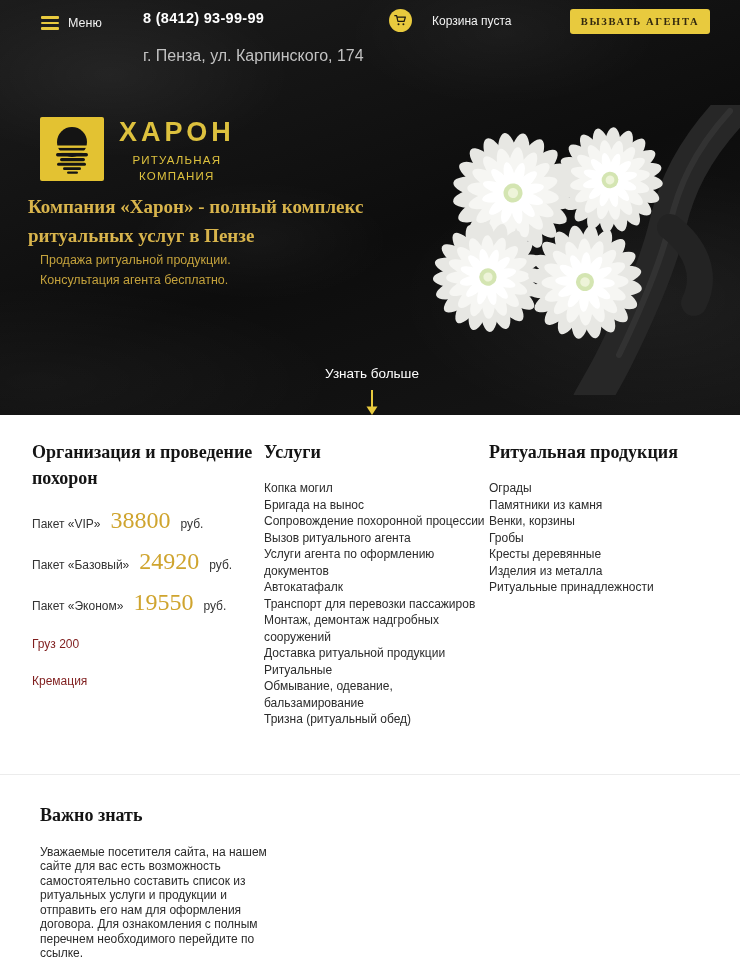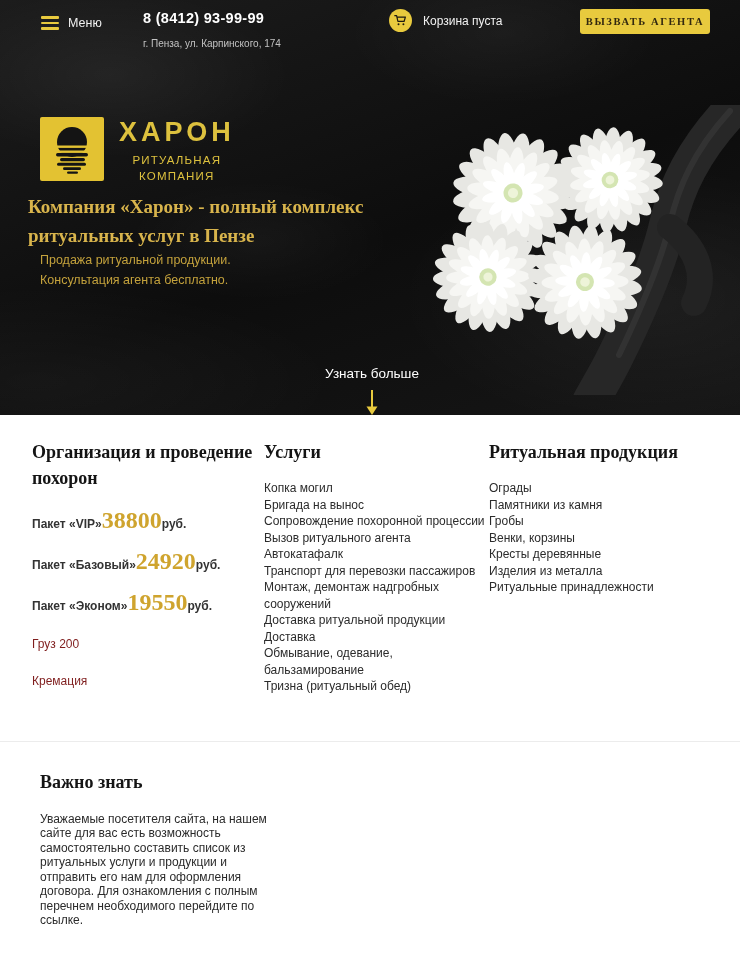--- a/index.html
+++ b/index.html
@@ -19,28 +19,28 @@
       linear-gradient(160deg, #1c1c1c, #0d0d0d 55%, #161616);
   }
 
   .menu-btn { position:absolute; left:41px; top:16px; display:flex; align-items:center; gap:9px; cursor:pointer; }
   .menu-bars { display:flex; flex-direction:column; gap:3px; }
   .menu-bars i { display:block; width:18px; height:2.5px; background:#e8ca3e; border-radius:1px; }
   .menu-label { color:#f0f0f0; font-size:12.5px; }
 
   .phone-block { position:absolute; left:143px; top:10px; }
   .phone-number { color:#ffffff; font-size:14.5px; font-weight:bold; letter-spacing:.3px; }
-  .address { color:#c2c2c2; font-size:10px; margin-top:12px; }
-
-  .cart { position:absolute; left:389px; top:9px; display:flex; align-items:center; gap:11px; cursor:pointer; }
+  .address { color:#c2c2c2; font-size:16px; margin-top:21px; }
+
+  .cart { position:absolute; left:389px; top:9px; display:flex; align-items:center; gap:20px; cursor:pointer; }
   .cart-circle { width:23px; height:23px; border-radius:50%; background:#e8ca3e; display:flex; align-items:center; justify-content:center; }
   .cart-status { color:#f2f2f2; font-size:12px; }
 
   .agent-btn {
-    position:absolute; right:30px; top:9px; width:130px; height:25px;
+    position:absolute; right:30px; top:9px; width:140px; height:25px;
     background:#e8ca3e; border:none; border-radius:3px; cursor:pointer;
     font-family:"Liberation Serif", serif; font-weight:bold; font-size:10.5px;
     letter-spacing:1.6px; color:#33290f; line-height:25px; text-align:center;
   }
 
   .logo { position:absolute; left:40px; top:117px; display:flex; align-items:flex-start; gap:15px; cursor:pointer; }
   .logo-square { width:64px; height:64px; display:block; }
   .logo-text { padding-top:2px; }
   .logo-title { color:#ddc13e; font-size:27px; font-weight:bold; letter-spacing:4px; line-height:1; }
   .logo-sub { color:#ddc13e; font-size:11.5px; letter-spacing:1.2px; line-height:1.35; margin-top:7px;text-align:center; }
@@ -60,21 +60,21 @@
 
   
   .cols { display:flex; padding:24px 30px 0 32px; }
   .col-1 { width:232px; }
   .col-2 { width:225px; }
   .col-3 { flex:1; }
   h2.sec {
     font-family:"Liberation Serif", serif; font-weight:600;
     font-size:18px; line-height:1.45; color:#141414; margin-bottom:15px;
   }
-  .pkg-row { display:flex; align-items:baseline; gap:0; margin-top:17px;font-weight:bold; }
+  .pkg-row { display:flex; align-items:baseline; gap:10px; margin-top:17px; }
   .pkg-label { font-size:12px; color:#333; white-space:nowrap; }
   .pkg-price { font-family:"Liberation Serif", serif; font-size:24px; color:#cfa42e; line-height:1; }
   .pkg-cur { font-size:12px; color:#333; }
   .extra-item { font-size:12px; color:#7f1d1d; margin-top:23px; }
 
   ul.plain { list-style:none; }
   ul.plain li { font-size:12px; line-height:16.5px; color:#2b2b2b; }
 
   
   .important { margin-top:46px; border-top:1px solid #ececec; padding:27px 40px 0 40px; }
@@ -389,37 +389,38 @@
     <div class="extra-item">Кремация</div>
   </div>
 
   <div class="col-2">
     <h2 class="sec">Услуги</h2>
     <ul class="plain">
       <li>Копка могил</li>
       <li>Бригада на вынос</li>
       <li>Сопровождение похоронной процессии</li>
       <li>Вызов ритуального агента</li>
+      <li>Услуги агента по оформлению документов</li>
       <li>Автокатафалк</li>
       <li>Транспорт для перевозки пассажиров</li>
       <li>Монтаж, демонтаж надгробных сооружений</li>
       <li>Доставка ритуальной продукции</li>
-      <li>Доставка</li>
+      <li>Ритуальные</li>
       <li>Обмывание, одевание, бальзамирование</li>
       <li>Тризна (ритуальный обед)</li>
     </ul>
   </div>
 
   <div class="col-3">
     <h2 class="sec">Ритуальная продукция</h2>
     <ul class="plain">
       <li>Ограды</li>
       <li>Памятники из камня</li>
+      <li>Венки, корзины</li>
       <li>Гробы</li>
-      <li>Венки, корзины</li>
       <li>Кресты деревянные</li>
       <li>Изделия из металла</li>
       <li>Ритуальные принадлежности</li>
     </ul>
   </div>
 </section>
 
 <section class="important">
   <h2 class="sec">Важно знать</h2>
   <p>Уважаемые посетителя сайта, на нашем сайте для вас есть возможность самостоятельно составить список из ритуальных услуги и продукции и отправить его нам для оформления договора. Для ознакомления с полным перечнем необходимого перейдите по ссылке.</p>

